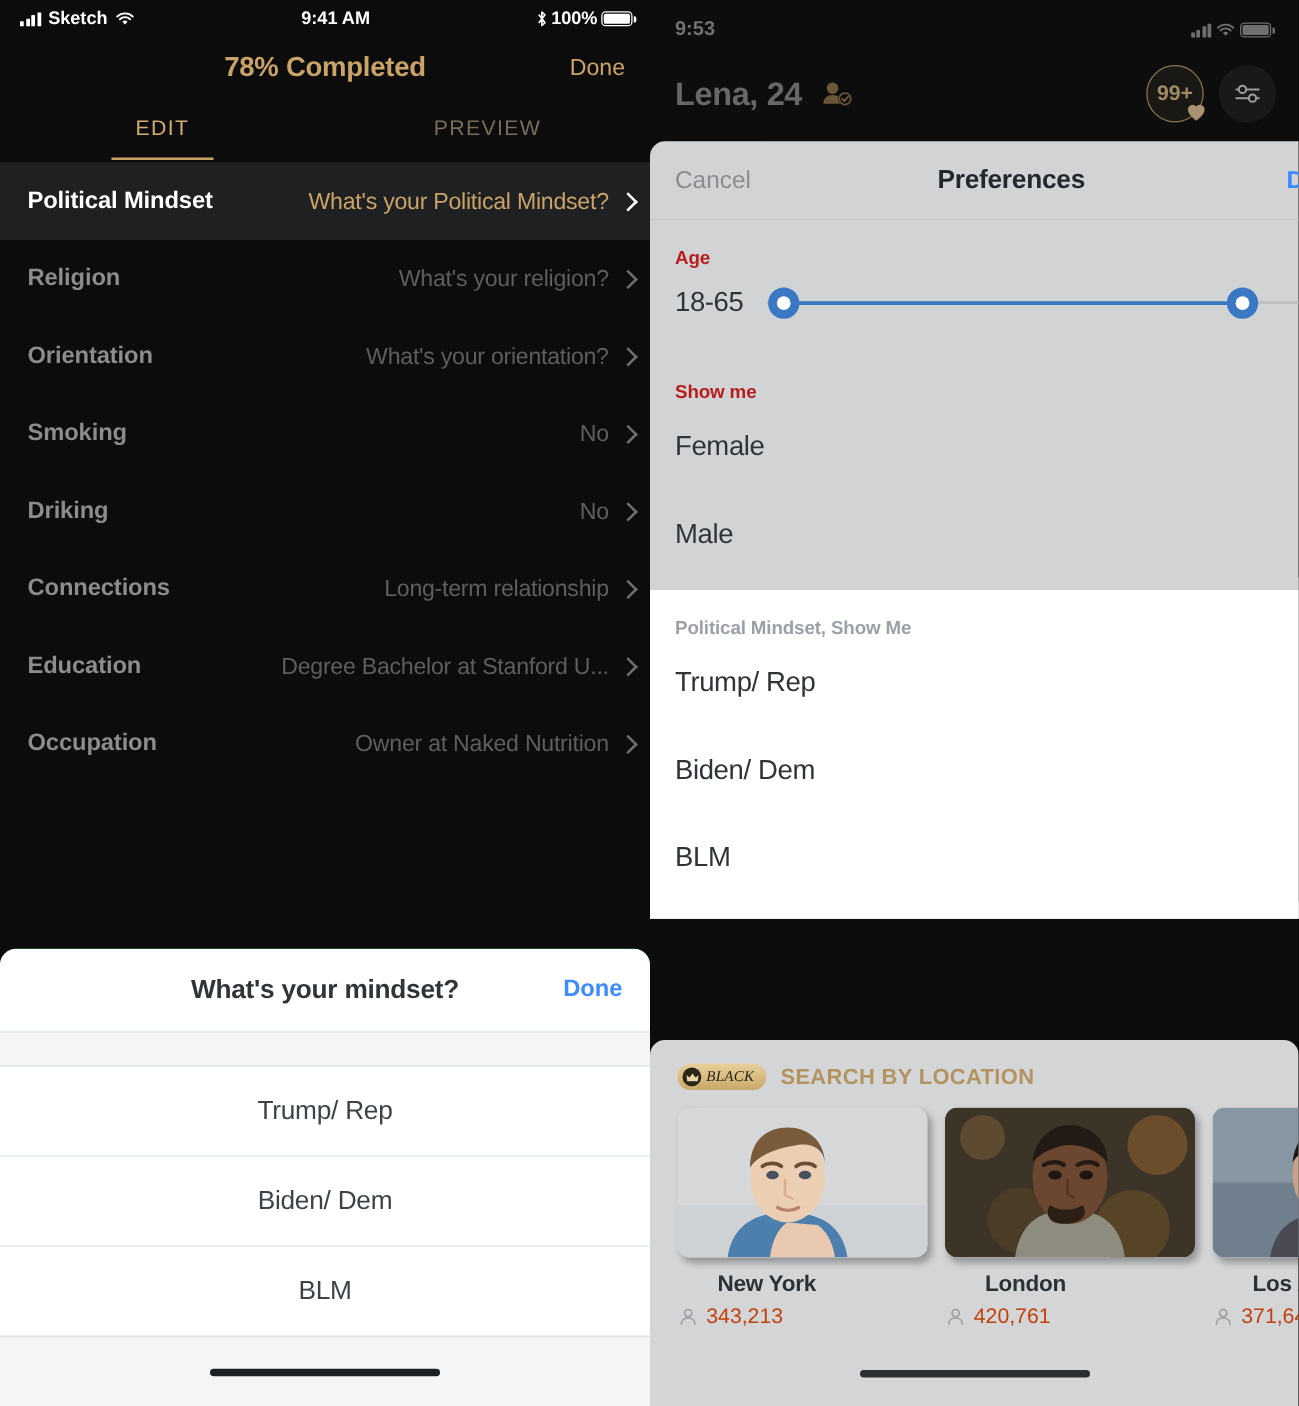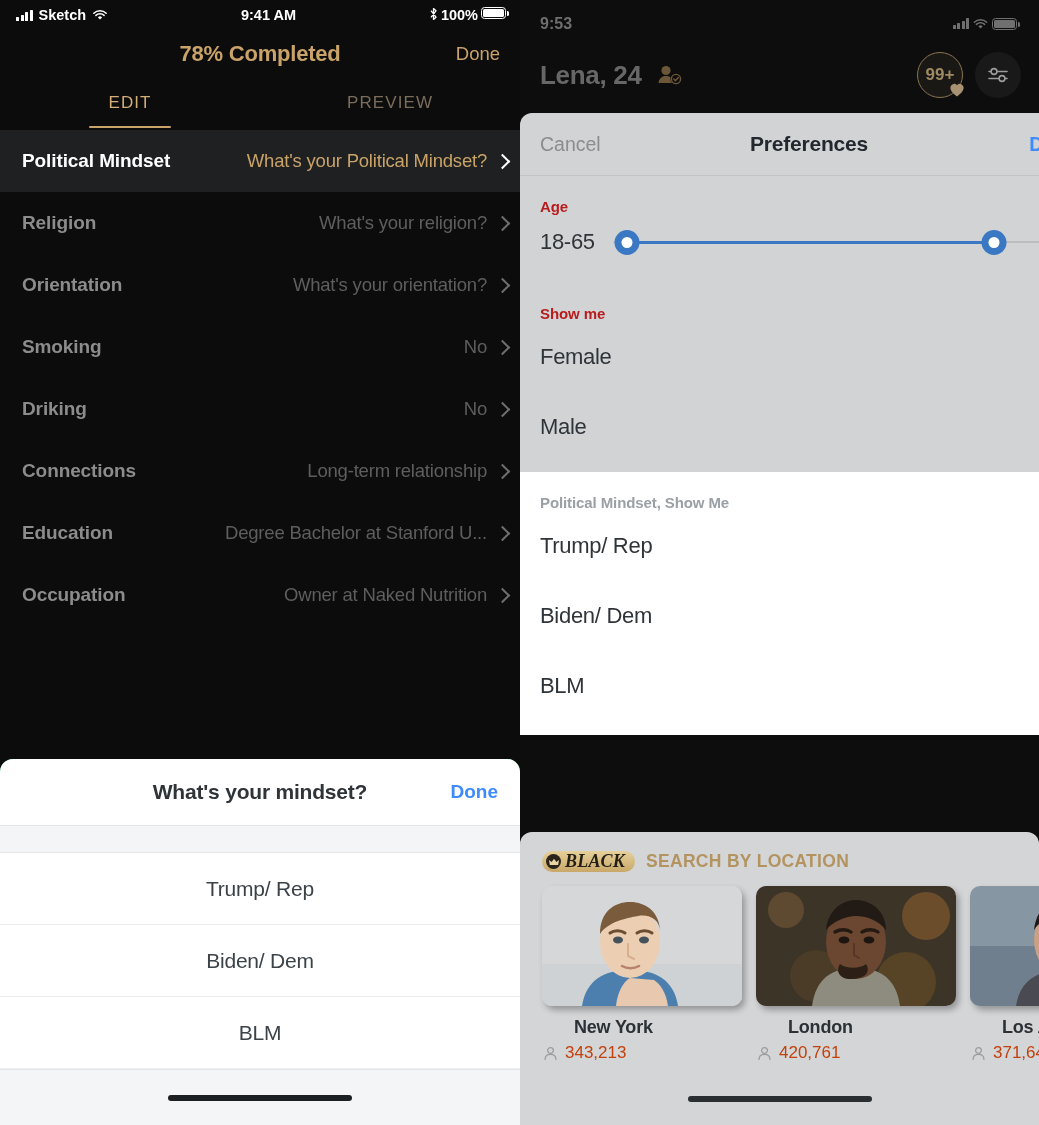--- a/index.html
+++ b/index.html
@@ -36,21 +36,21 @@
     display: flex;
     align-items: center;
     justify-content: space-between;
     padding: 0 14px 0 16px;
     color: #ffffff;
     font-size: 14.5px;
     font-weight: 600;
     box-sizing: border-box;
   }
   .sb-left { display: flex; align-items: center; gap: 6px; }
-  .sb-right { display: flex; align-items: flex-start; gap: 3px; }
+  .sb-right { display: flex; align-items: center; gap: 3px; }
   .sb-center { font-size: 14.5px; font-weight: 600; }
 
   .signal-bars { display: inline-flex; align-items: flex-end; gap: 1.5px; height: 11px; }
   .signal-bars i { display: block; width: 3px; background: currentColor; border-radius: .5px; }
   .signal-bars i:nth-child(1) { height: 4px; }
   .signal-bars i:nth-child(2) { height: 6px; }
   .signal-bars i:nth-child(3) { height: 8.5px; }
   .signal-bars i:nth-child(4) { height: 11px; }
 
   .battery {
@@ -444,22 +444,22 @@
     background: #2a2419;
     display: flex;
     align-items: center;
     justify-content: center;
     color: #e8d5a6;
     flex: 0 0 auto;
   }
   .black-pill-text {
     font-family: "Liberation Serif", serif;
     font-style: italic;
-    font-weight: 700;
-    font-size: 18px;
+    font-weight: 400;
+    font-size: 12px;
     color: #241f16;
     letter-spacing: 0.2px;
   }
   .loc-head-text {
     font-size: 17.5px;
     font-weight: 700;
     color: #b39460;
     letter-spacing: 0.3px;
   }
   .city-strip {

